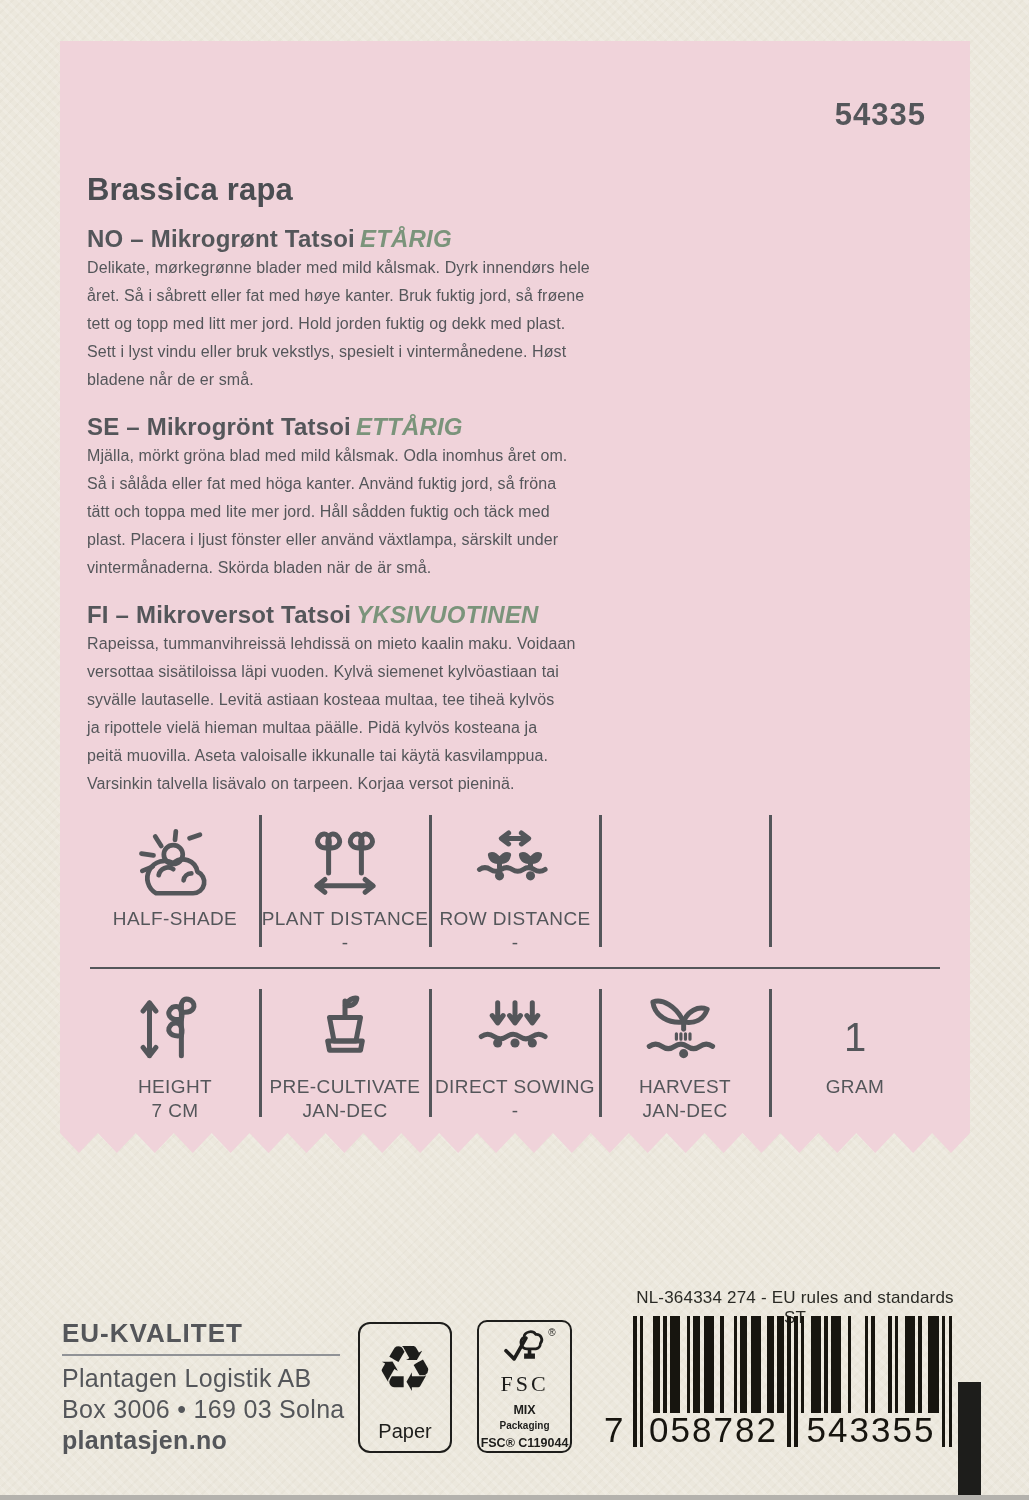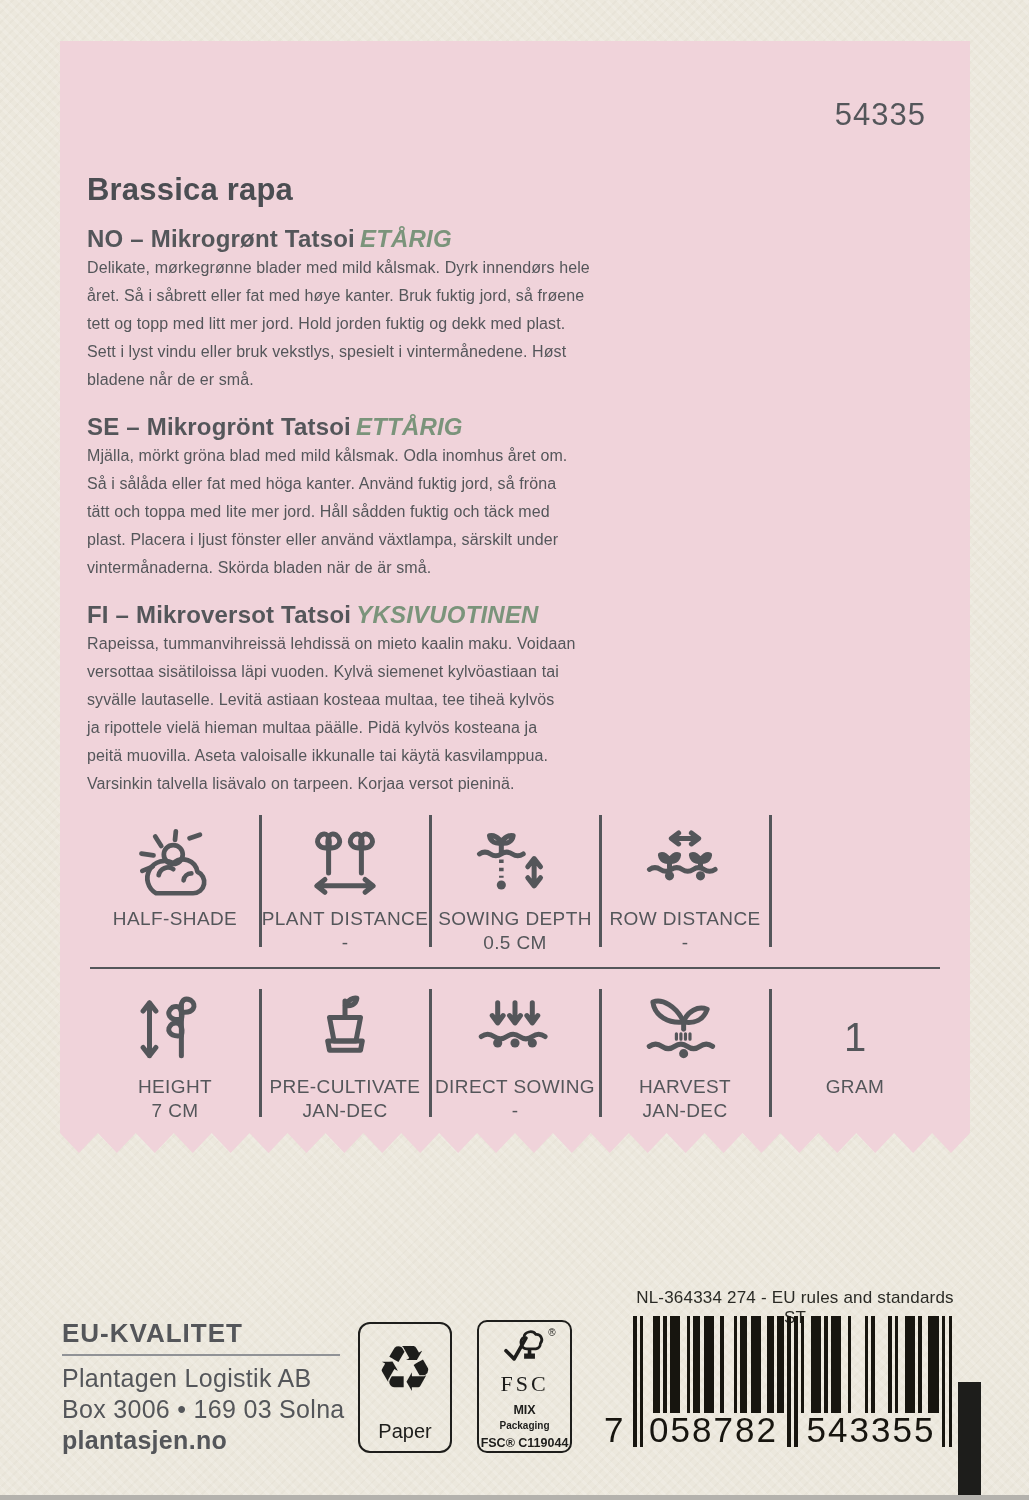--- a/index.html
+++ b/index.html
@@ -24,21 +24,21 @@
   .page{position:relative;width:1029px;height:1500px;}
 
   
   .card{
     position:absolute;left:60px;top:41px;width:910px;height:1092px;
     background:var(--pink);
   }
   .zigzag{position:absolute;left:0;top:1092px;width:910px;height:20px;display:block;}
   .pack-number{
     position:absolute;top:56px;right:44px;
-    font-size:31px;letter-spacing:1px;color:var(--ink);
+    font-size:31px;letter-spacing:1px;color:var(--ink);font-weight:bold;
   }
   .text-block{position:absolute;left:27px;right:22px;top:131px;}
   .title{font-size:31px;font-weight:bold;color:#4b4d52;margin-bottom:16px;letter-spacing:.2px;}
   .sec{margin-bottom:18px;}
   .sec h2{font-size:24px;font-weight:bold;line-height:30px;letter-spacing:.2px;}
   .annual{color:var(--green);font-style:italic;font-weight:bold;padding-left:5px;}
   .sec-body{font-size:16px;line-height:28px;white-space:pre-line;letter-spacing:.1px;}
 
   
   .info-grid{position:absolute;left:30px;right:30px;top:772px;}
@@ -166,33 +166,20 @@
             <svg width="82" height="78" viewBox="0 0 90 80">
               <path class="ic" d="M27,50 V22 M27,22 c-12,2 -16,-8 -8,-14 c8,-4 10,6 8,14 M27,22 c12,2 16,-8 8,-14 c-8,-4 -10,6 -8,14"></path>
               <path class="ic" d="M63,50 V22 M63,22 c-12,2 -16,-8 -8,-14 c8,-4 10,6 8,14 M63,22 c12,2 16,-8 8,-14 c-8,-4 -10,6 -8,14"></path>
               <path class="ic" d="M15,64 H75 M23,57 l-9,7 9,7 M67,57 l9,7 -9,7"></path>
             </svg>
           </div>
           <div class="cell-label">PLANT DISTANCE</div>
           <div class="cell-value">-</div>
         </div>
 
-        <div class="cell">
-          <div class="icon-box">
-            <svg width="82" height="78" viewBox="0 0 90 80">
-              <path class="ic" d="M30,28 V14 M30,17 c-3,-7 -9,-9 -13,-8 c1,7 7,9 13,8 M30,17 c3,-7 9,-9 13,-8 c-1,7 -7,9 -13,8"></path>
-              <path class="ic" d="M6,29 q6,-4 12,0 t12,0 t12,0 t12,0"></path>
-              <path class="icd" d="M30,35 V55"></path>
-              <circle class="icf" cx="30" cy="63" r="5"></circle>
-              <path class="ic" d="M66,36 V62 M59,43 l7,-9 7,9 M59,55 l7,9 7,-9"></path>
-            </svg>
-          </div>
-          <div class="cell-label">SOWING DEPTH</div>
-          <div class="cell-value">0.5 CM</div>
-        </div>
 
         <div class="cell">
           <div class="icon-box">
             <svg width="82" height="78" viewBox="0 0 90 80">
               <path class="ic" d="M31,12 H59 M38,6 l-8,6 8,6 M52,6 l8,6 -8,6"></path>
               <path class="ic" d="M28,44 V34 M28,37 c-2,-6 -7,-8 -10,-7 c1,6 5,8 10,7 M28,37 c2,-6 7,-8 10,-7 c-1,6 -5,8 -10,7"></path>
               <path class="ic" d="M62,44 V34 M62,37 c-2,-6 -7,-8 -10,-7 c1,6 5,8 10,7 M62,37 c2,-6 7,-8 10,-7 c-1,6 -5,8 -10,7"></path>
               <path class="ic" d="M6,46 q6,-4 12,0 t12,0 t12,0 t12,0 t12,0 t12,0"></path>
               <circle class="icf" cx="28" cy="53" r="5"></circle>
               <circle class="icf" cx="62" cy="53" r="5"></circle>

